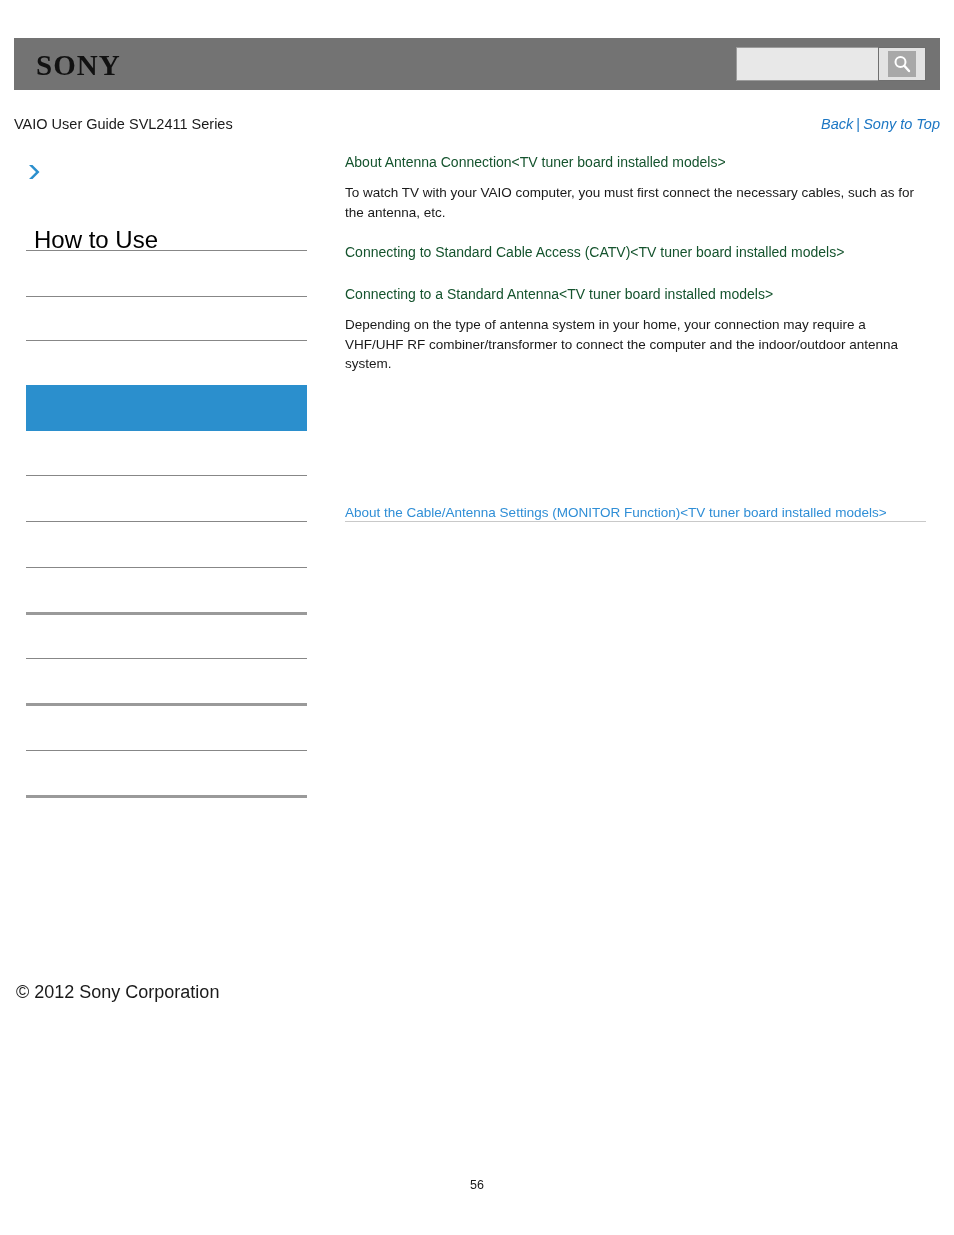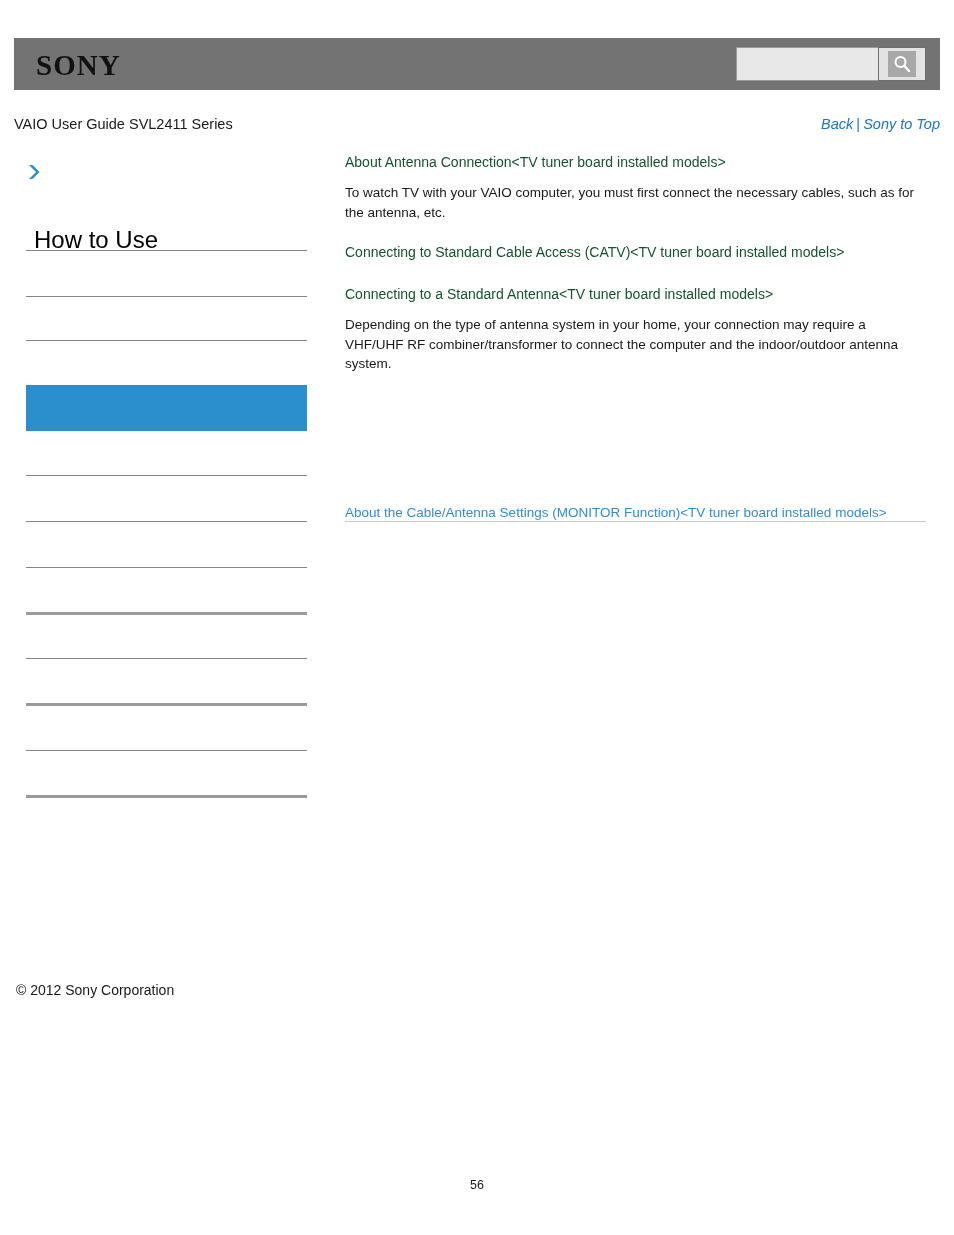--- a/index.html
+++ b/index.html
@@ -169,21 +169,21 @@
   #nav-active .label {
     color: #ffffff;
     font-size: 14px;
     padding: 6px 8px;
     line-height: 17px;
   }
   #copyright {
     position: absolute;
     left: 16px;
     top: 832px;
-    font-size: 14px;
+    font-size: 18px;
     color: #1a1a1a;
     white-space: nowrap;
   }
 
   
   #main {
     position: absolute;
     left: 345px;
     top: 150px;
     width: 581px;

